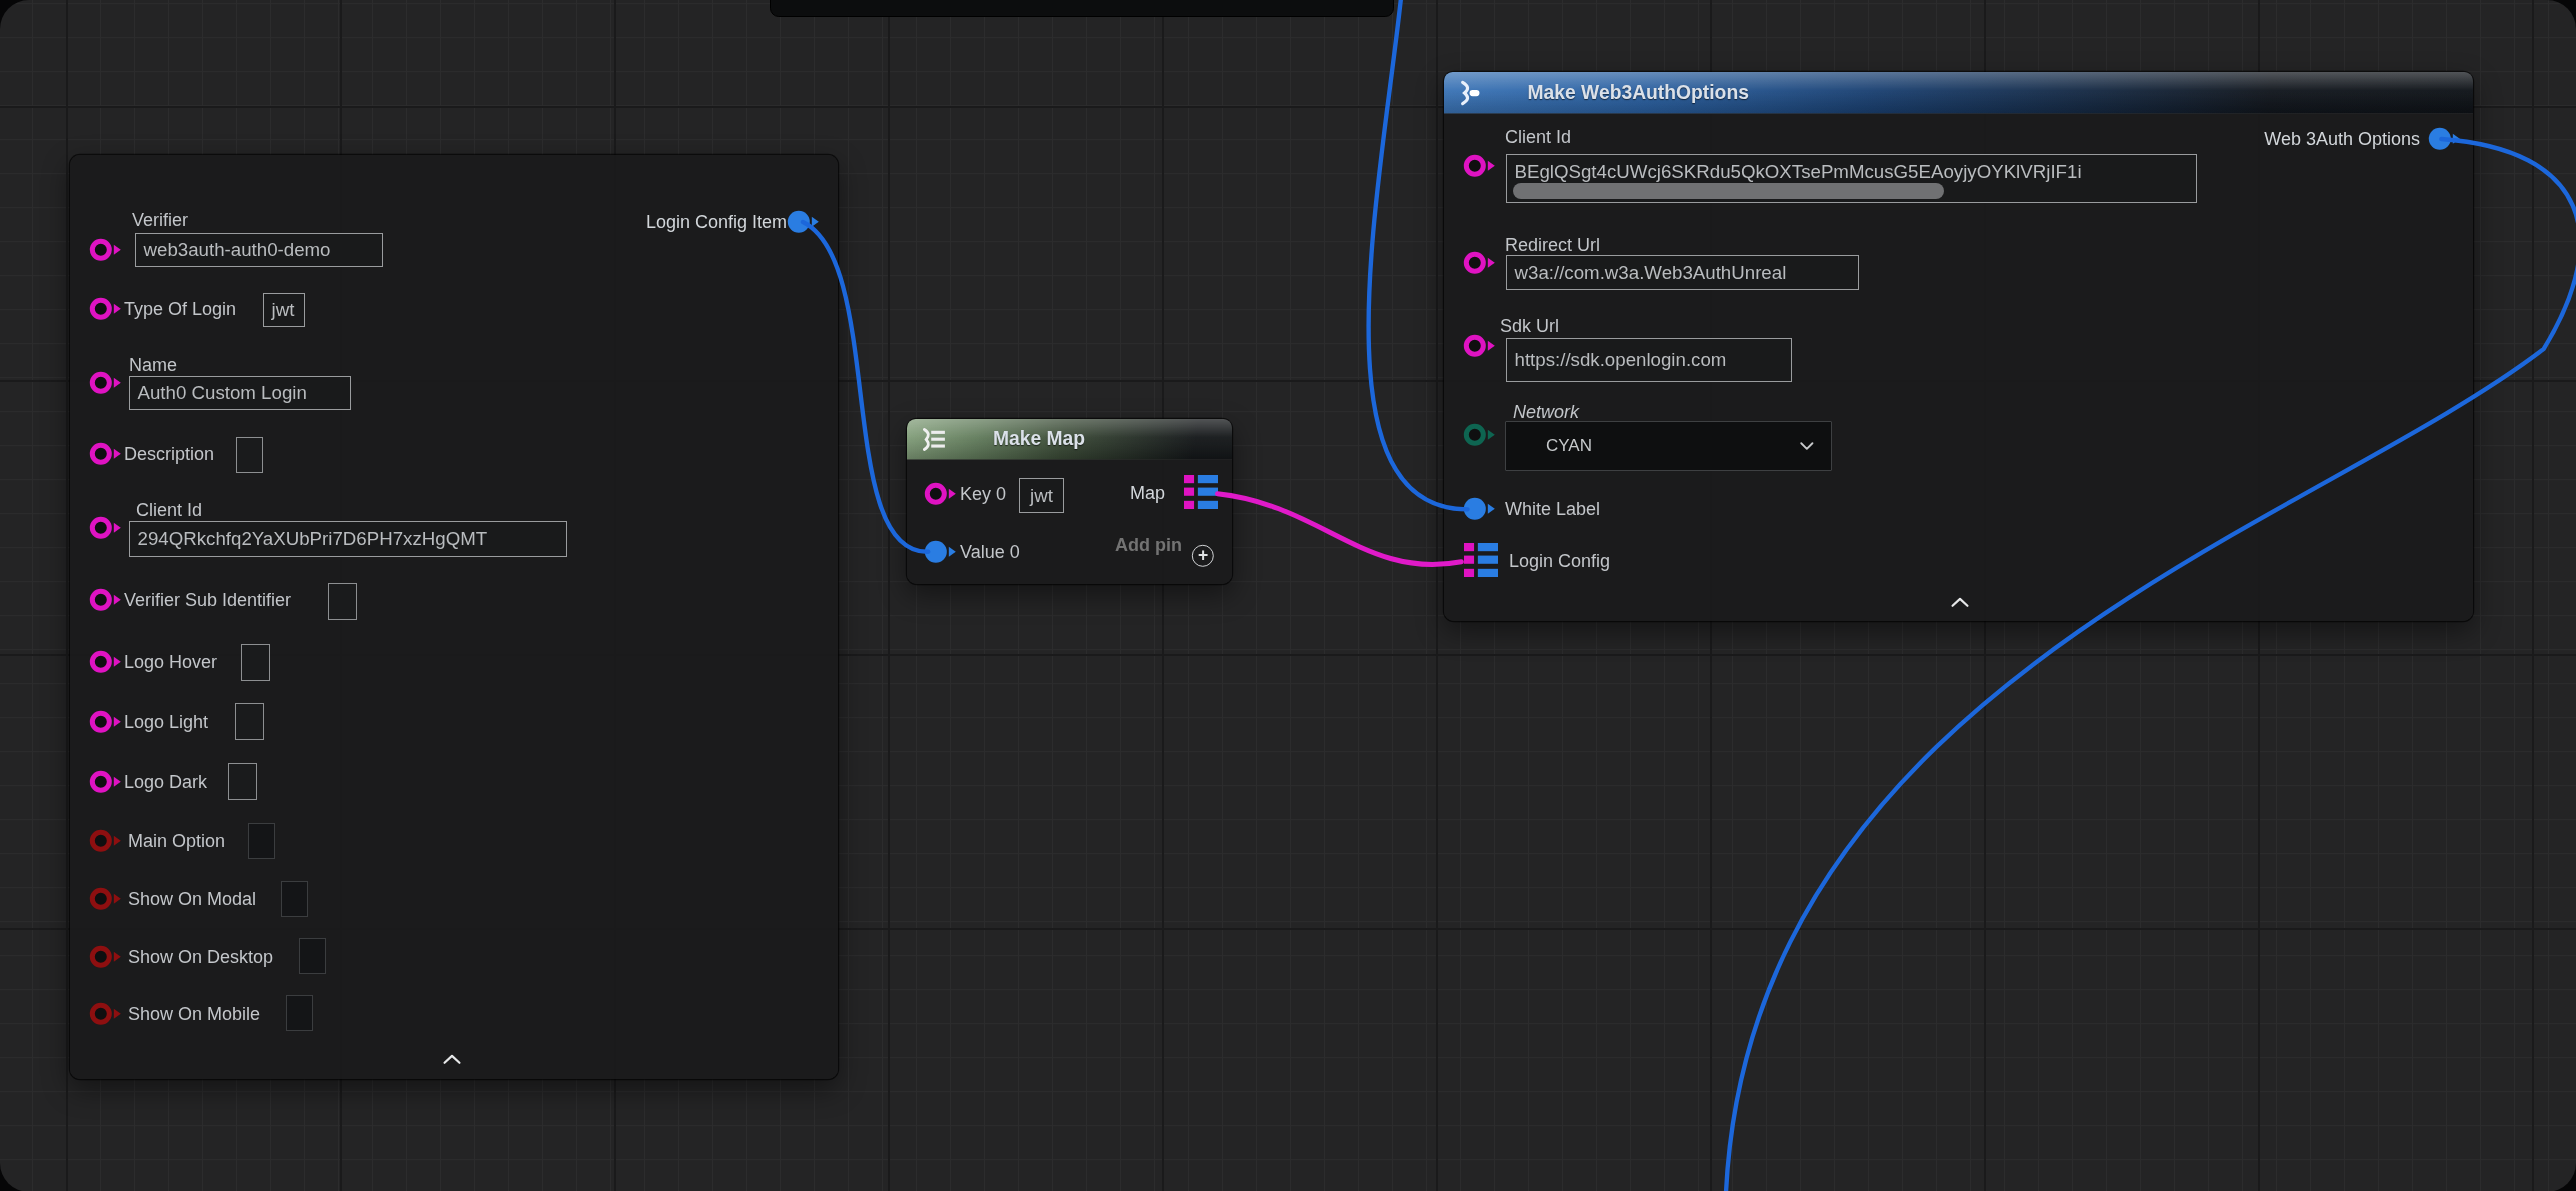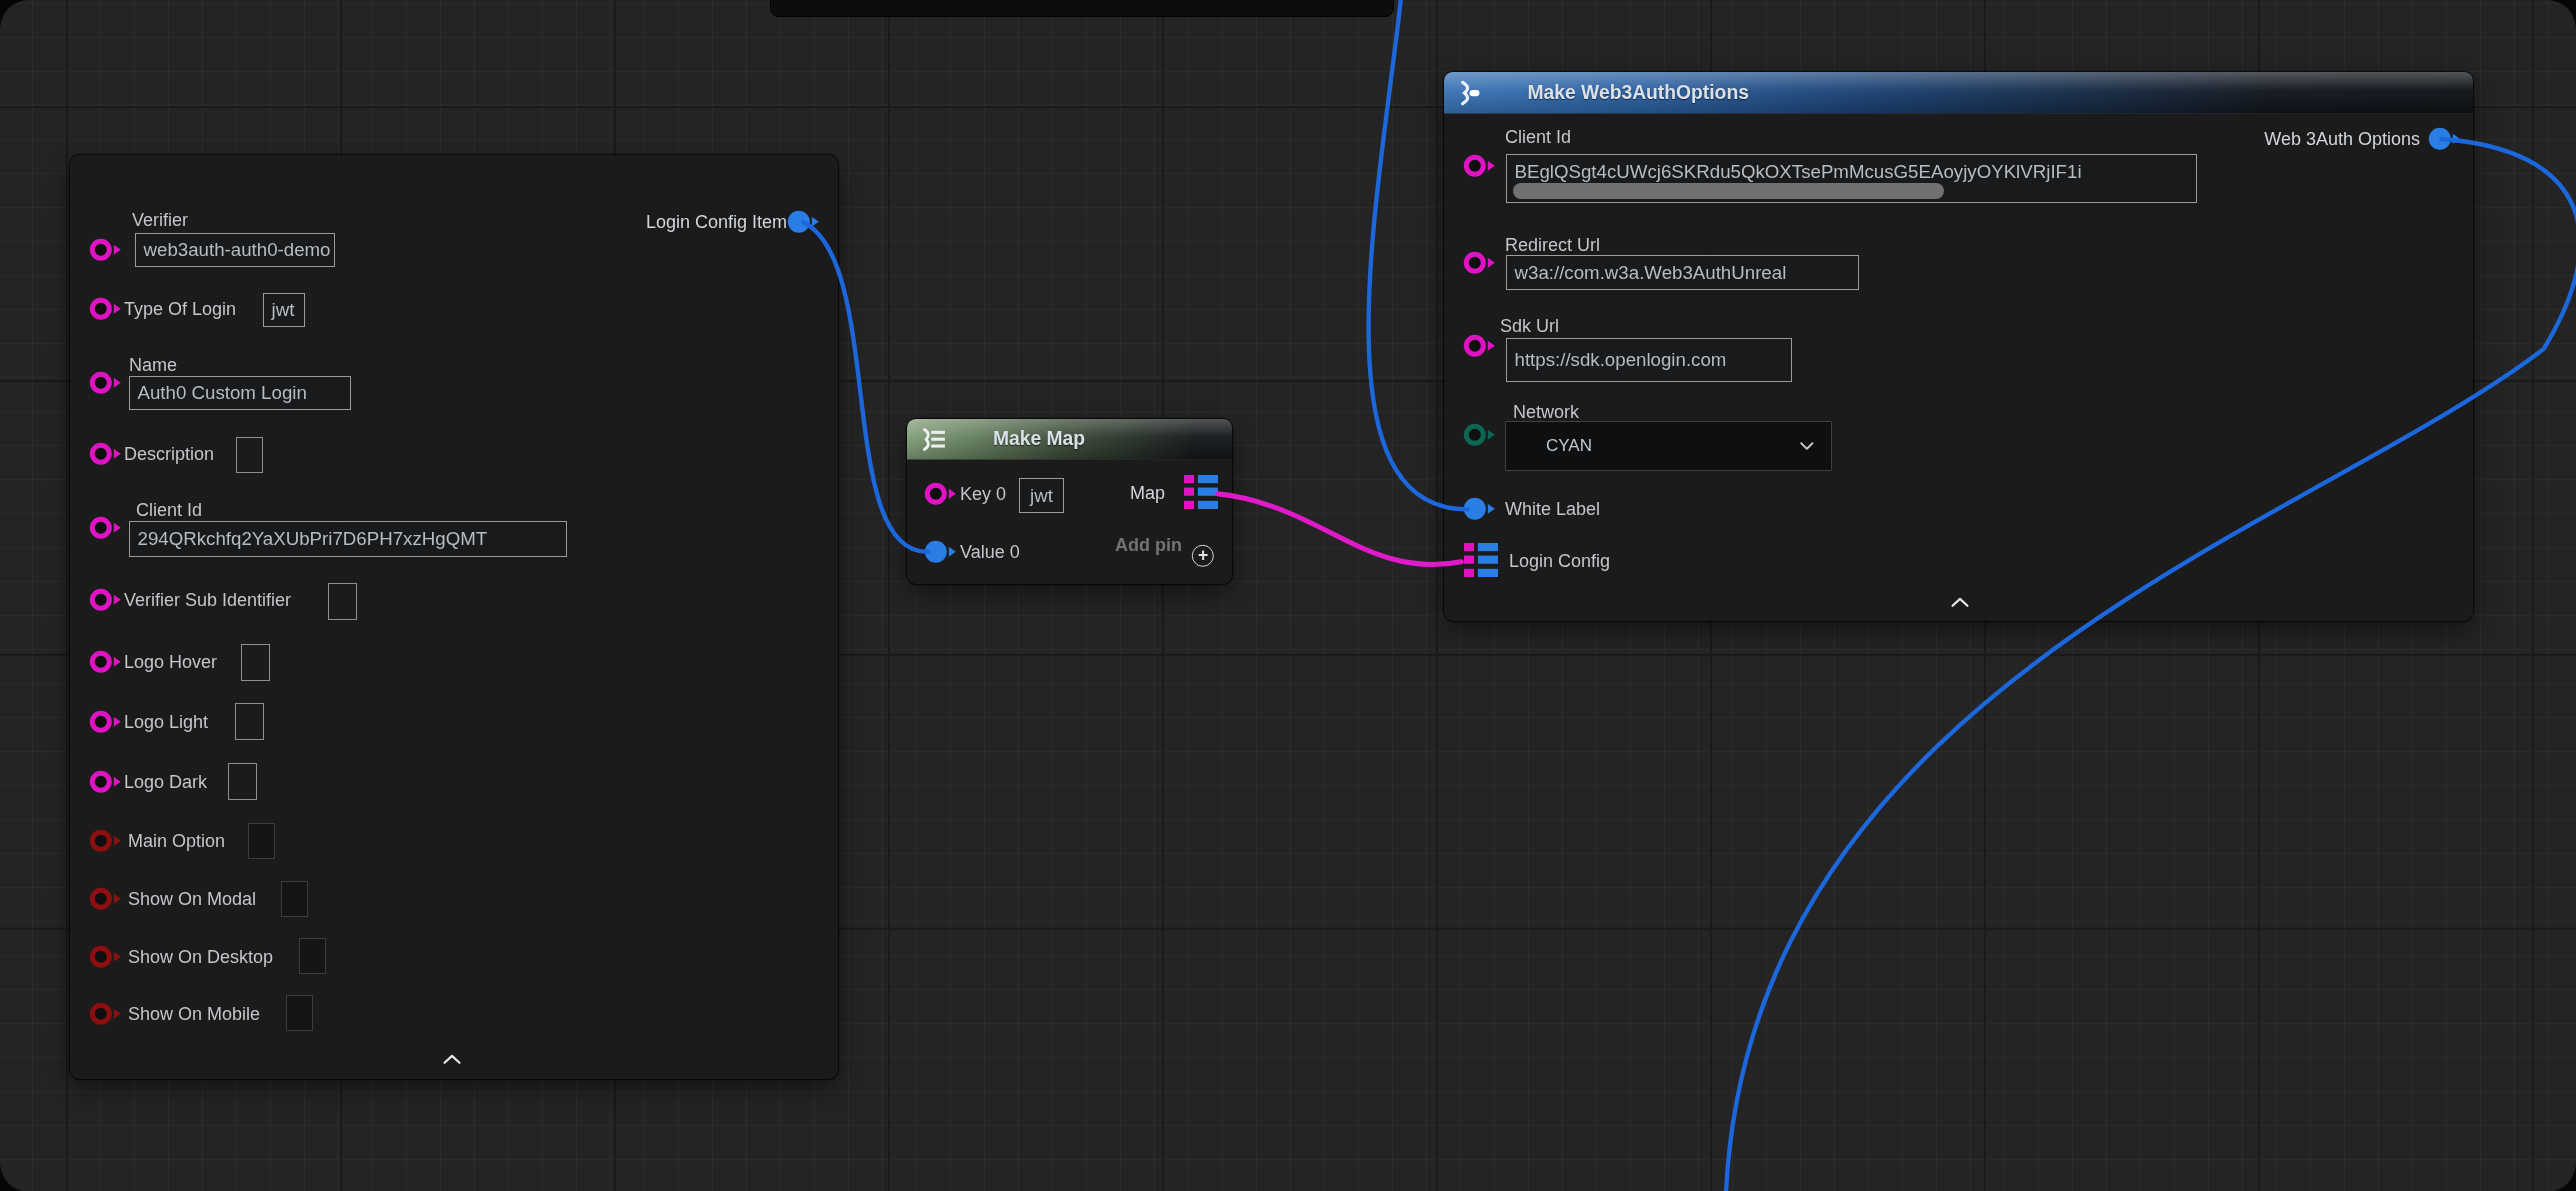--- a/index.html
+++ b/index.html
@@ -75,21 +75,21 @@
     <div class="pin fill pc-struct" style="left:729px;top:67px;">
           <span class="c"></span>
           <span class="w"></span>
         </div>
 
     <span class="plabel" style="left:62px;top:65px;">Verifier</span>
     <div class="pin ring pc-str" style="left:31px;top:95px;">
           <span class="c"></span>
           <span class="w"></span>
         </div>
-    <div class="tbox" style="left:65px;top:78px;width:200px;height:34px;">web3auth-auth0-demo</div>
+    <div class="tbox" style="left:65px;top:78px;width:248px;height:34px;">web3auth-auth0-demo</div>
 
     <span class="plabel" style="left:54px;top:154px;">Type Of Login</span>
     <div class="pin ring pc-str" style="left:31px;top:154px;">
           <span class="c"></span>
           <span class="w"></span>
         </div>
     <div class="tbox" style="left:193px;top:138px;width:42px;height:34px;">jwt</div>
 
     <span class="plabel" style="left:59px;top:210px;">Name</span>
     <div class="pin ring pc-str" style="left:31px;top:228px;">
@@ -247,21 +247,21 @@
         </div>
     <div class="tbox" style="left:62px;top:183px;width:353px;height:35px;">w3a://com.w3a.Web3AuthUnreal</div>
 
     <span class="plabel" style="left:56px;top:254px;">Sdk Url</span>
     <div class="pin ring pc-str" style="left:31px;top:274px;">
           <span class="c"></span>
           <span class="w"></span>
         </div>
     <div class="tbox" style="left:62px;top:266px;width:286px;height:44px;">https://sdk.openlogin.com</div>
 
-    <span class="plabel" style="left:69px;top:340px;">Network</span>
+    <span class="plabel" style="left:69px;top:340px;font-style:italic;">Network</span>
     <div class="pin ring pc-enum" style="left:31px;top:363px;">
           <span class="c"></span>
           <span class="w"></span>
         </div>
     <div class="dropdown" style="left:61px;top:349px;width:327px;height:50px;">
       <span>CYAN</span>
       <svg width="13.7" height="8.7" viewBox="0 0 22 14">
         <polyline points="2,2 11,11 20,2" fill="none" stroke="#c8cacc" stroke-width="3" stroke-linecap="round" stroke-linejoin="round"></polyline>
       </svg>
     </div>

